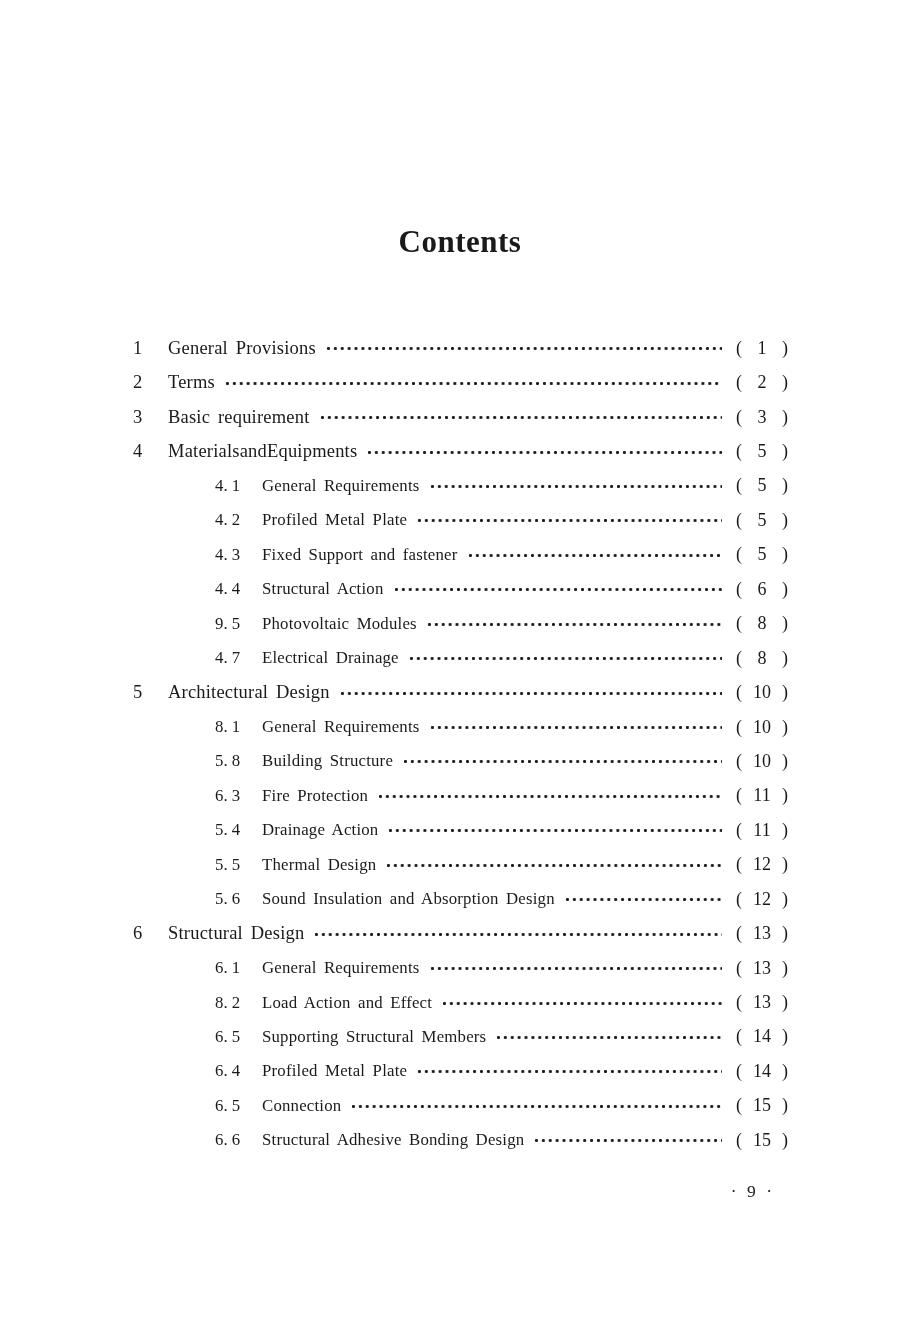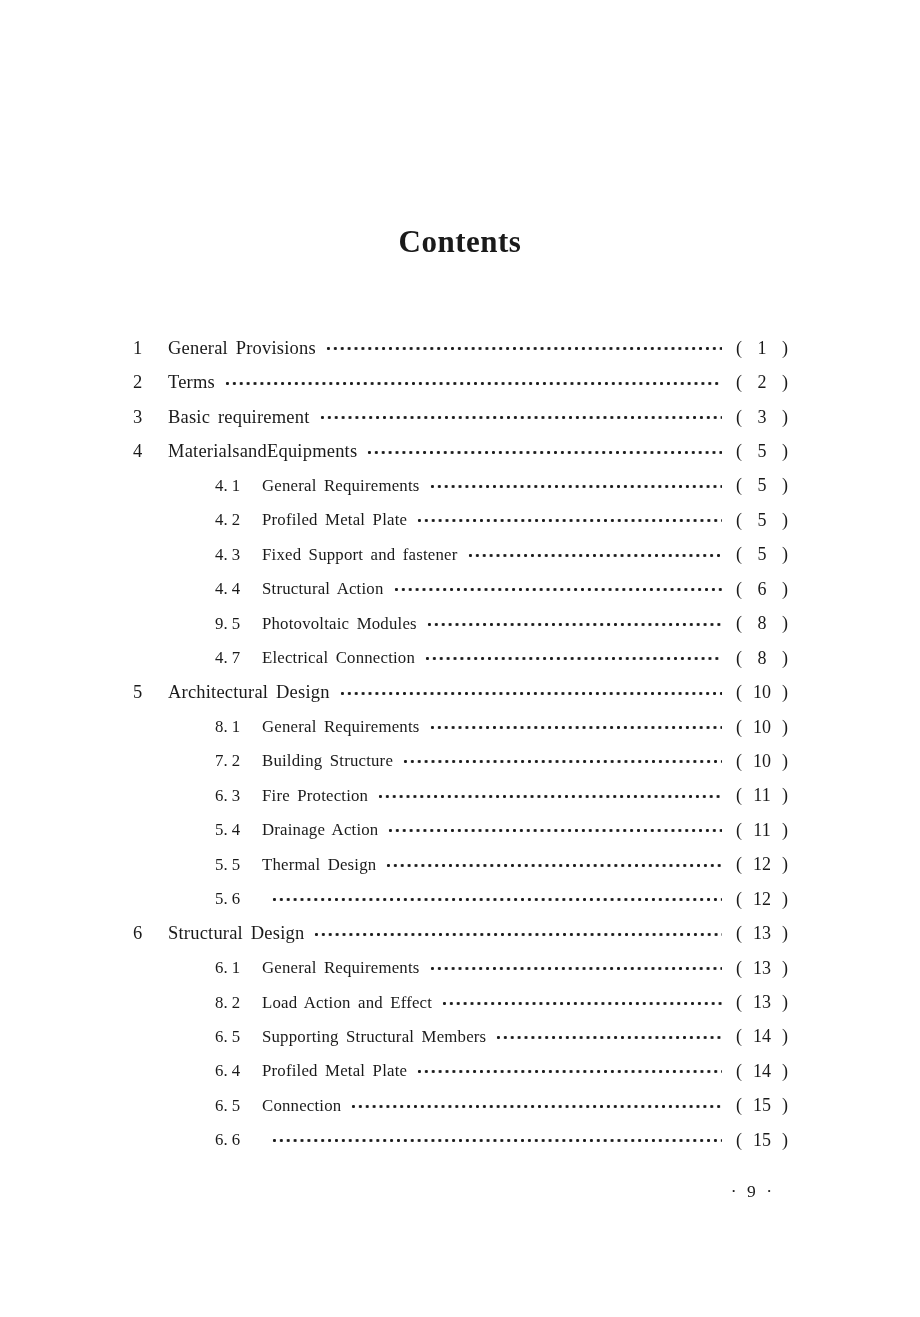--- a/index.html
+++ b/index.html
@@ -171,21 +171,21 @@
         <span class="label">Photovoltaic Modules</span>
         <span class="dots"></span>
         <span class="pg">
           <span class="paren">(</span>
           <span class="pgnum">8</span>
           <span class="paren">)</span>
         </span>
       </div>
       <div class="row lvl2">
         <span class="num">4. 7</span>
-        <span class="label">Electrical Connection</span>
+        <span class="label">Electrical Drainage</span>
         <span class="dots"></span>
         <span class="pg">
           <span class="paren">(</span>
           <span class="pgnum">8</span>
           <span class="paren">)</span>
         </span>
       </div>
       <div class="row lvl1">
         <span class="num">5</span>
         <span class="label">Architectural Design</span>
@@ -200,21 +200,21 @@
         <span class="num">8. 1</span>
         <span class="label">General Requirements</span>
         <span class="dots"></span>
         <span class="pg">
           <span class="paren">(</span>
           <span class="pgnum">10</span>
           <span class="paren">)</span>
         </span>
       </div>
       <div class="row lvl2">
-        <span class="num">7. 2</span>
+        <span class="num">5. 8</span>
         <span class="label">Building Structure</span>
         <span class="dots"></span>
         <span class="pg">
           <span class="paren">(</span>
           <span class="pgnum">10</span>
           <span class="paren">)</span>
         </span>
       </div>
       <div class="row lvl2">
         <span class="num">6. 3</span>
@@ -241,20 +241,21 @@
         <span class="label">Thermal Design</span>
         <span class="dots"></span>
         <span class="pg">
           <span class="paren">(</span>
           <span class="pgnum">12</span>
           <span class="paren">)</span>
         </span>
       </div>
       <div class="row lvl2">
         <span class="num">5. 6</span>
+        <span class="label">Sound Insulation and Absorption Design</span>
         <span class="dots"></span>
         <span class="pg">
           <span class="paren">(</span>
           <span class="pgnum">12</span>
           <span class="paren">)</span>
         </span>
       </div>
       <div class="row lvl1">
         <span class="num">6</span>
         <span class="label">Structural Design</span>
@@ -310,20 +311,21 @@
         <span class="label">Connection</span>
         <span class="dots"></span>
         <span class="pg">
           <span class="paren">(</span>
           <span class="pgnum">15</span>
           <span class="paren">)</span>
         </span>
       </div>
       <div class="row lvl2">
         <span class="num">6. 6</span>
+        <span class="label">Structural Adhesive Bonding Design</span>
         <span class="dots"></span>
         <span class="pg">
           <span class="paren">(</span>
           <span class="pgnum">15</span>
           <span class="paren">)</span>
         </span>
       </div>
     </div>
   <div class="footer">· 9 ·</div>
 </div>

